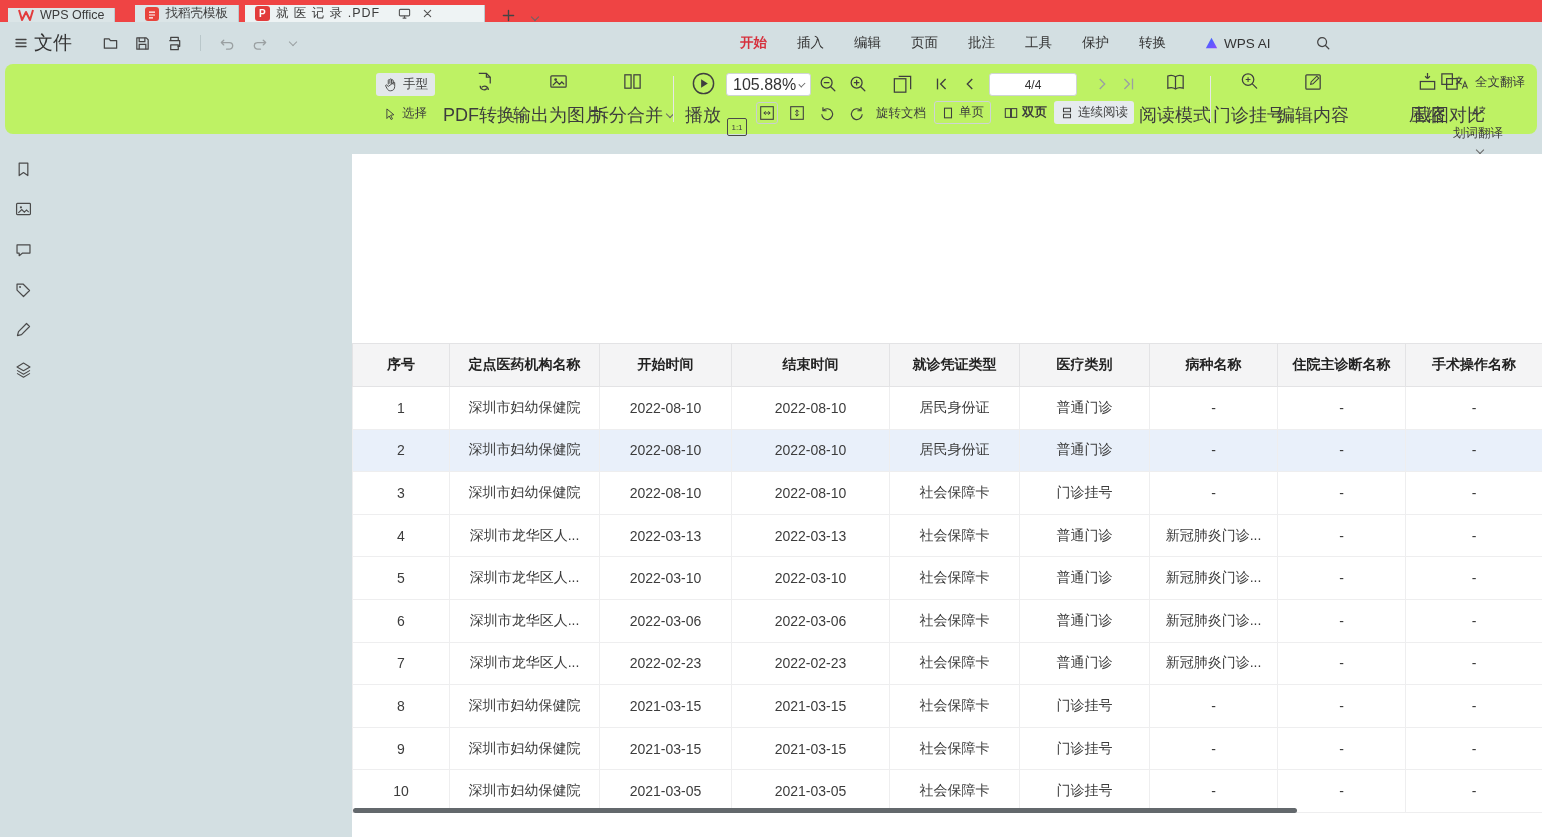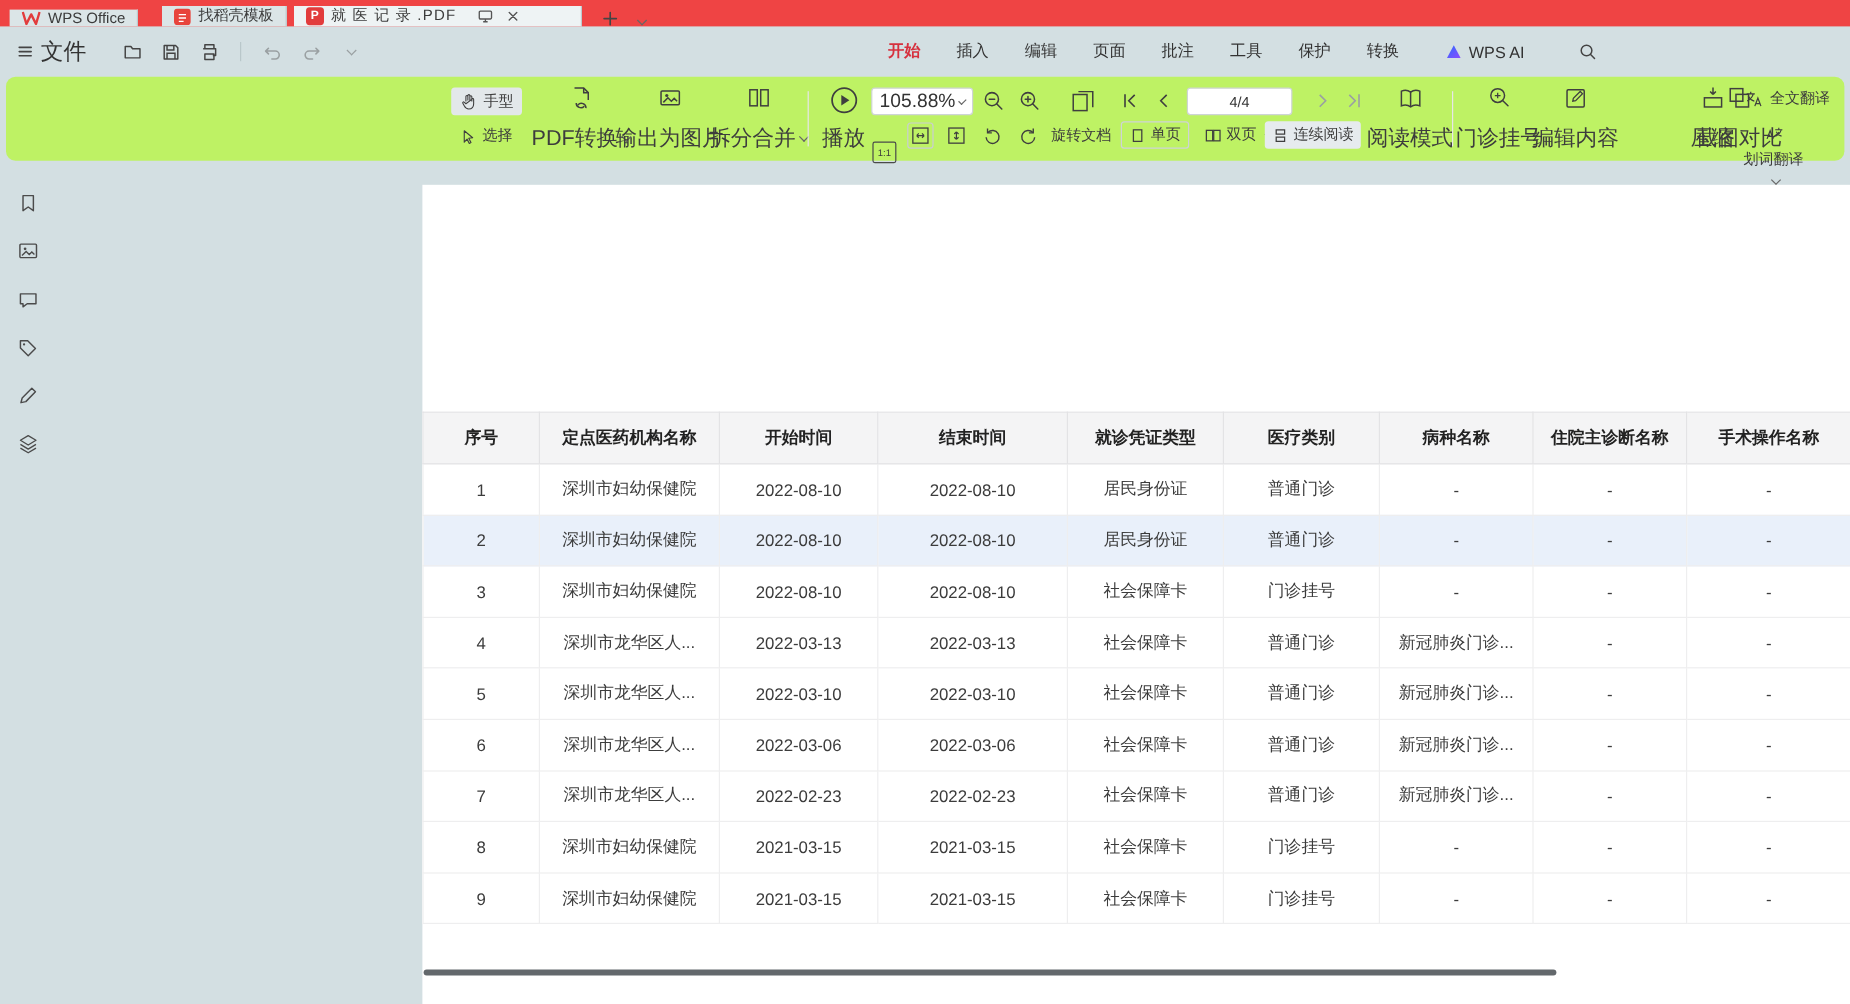--- a/index.html
+++ b/index.html
@@ -339,21 +339,21 @@
     </span>
 
   <div class="mode-btn bordered" style="left:929px;">
     <span>
         <svg width="14" height="14" viewBox="0 0 16 16">
           <rect x="4" y="2.5" width="8" height="11" fill="none" stroke="#3f3f3f" stroke-width="1.2"></rect>
         </svg>
       </span>
     <span>单页</span>
   </div>
-  <div class="mode-btn" style="left:993px;">
+  <div class="mode-btn" style="left:993px;font-weight:bold;">
     <span>
         <svg width="14" height="14" viewBox="0 0 16 16">
           <rect x="1.5" y="3" width="6" height="10" fill="none" stroke="#3f3f3f" stroke-width="1.2"></rect>
           <rect x="8.5" y="3" width="6" height="10" fill="none" stroke="#3f3f3f" stroke-width="1.2"></rect>
         </svg>
       </span>
     <span>双页</span>
       <span class="chev"></span>
   </div>
   <div class="mode-btn filled" style="left:1049px;">
@@ -581,16 +581,27 @@
           <td>9</td>
           <td>深圳市妇幼保健院</td>
           <td>2021-03-15</td>
           <td>2021-03-15</td>
           <td>社会保障卡</td>
           <td>门诊挂号</td>
           <td>-</td>
           <td>-</td>
           <td>-</td>
         </tr>
+        <tr>
+          <td>10</td>
+          <td>深圳市妇幼保健院</td>
+          <td>2021-03-05</td>
+          <td>2021-03-05</td>
+          <td>社会保障卡</td>
+          <td>门诊挂号</td>
+          <td>-</td>
+          <td>-</td>
+          <td>-</td>
+        </tr>
       </tbody>
   </table>
 </div>
 <div class="hscrollbar"></div>
 
 </body></html>

